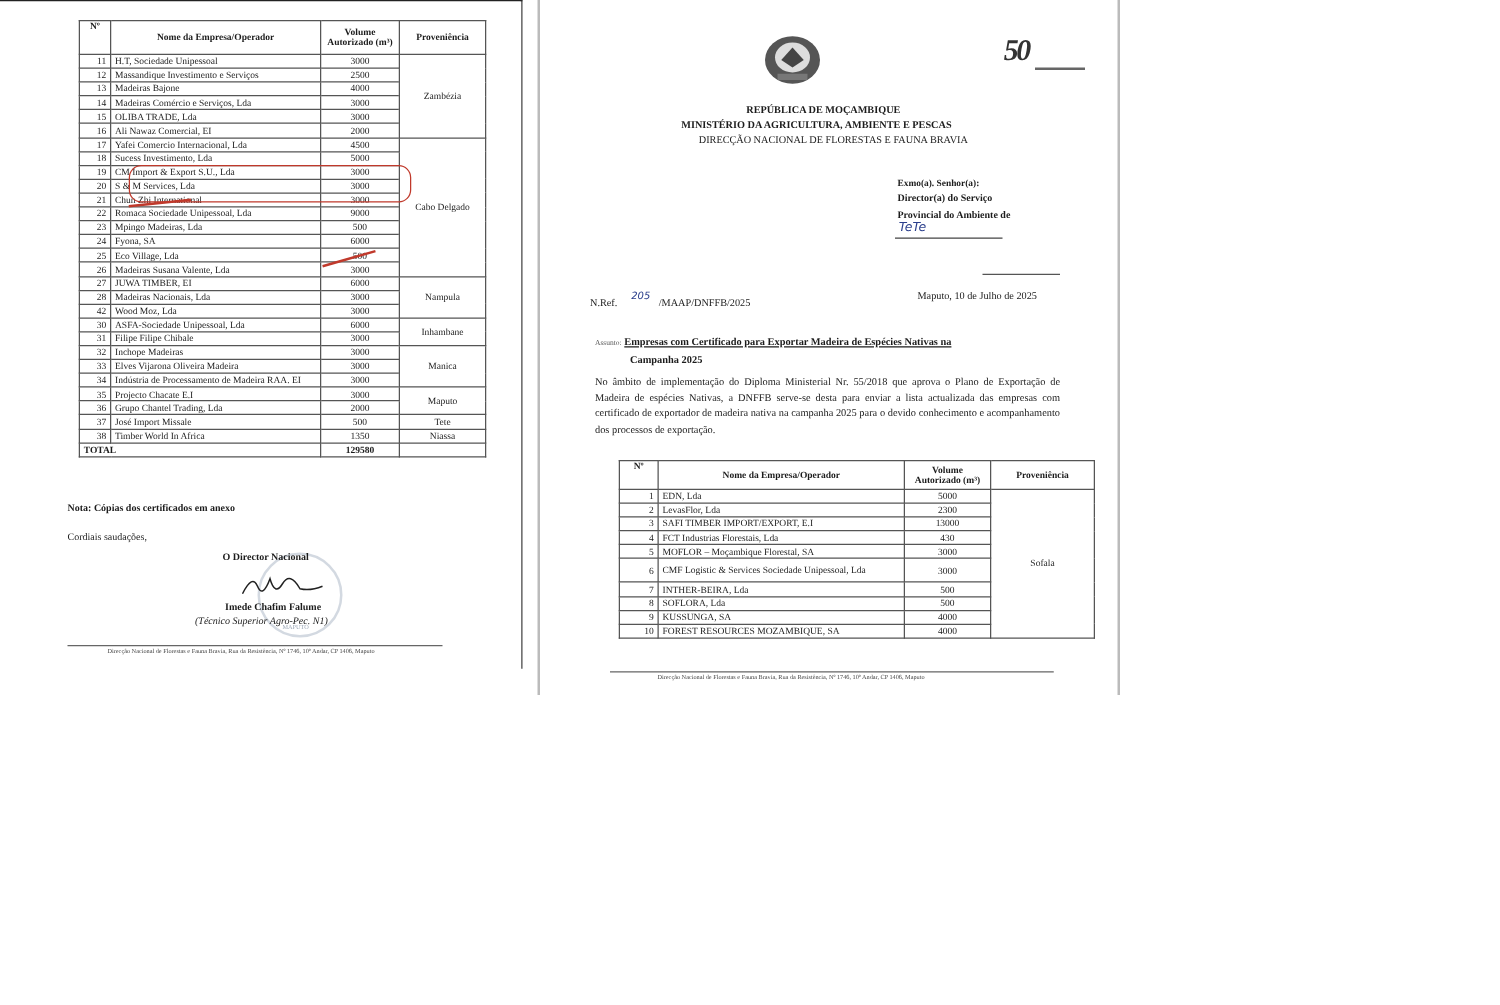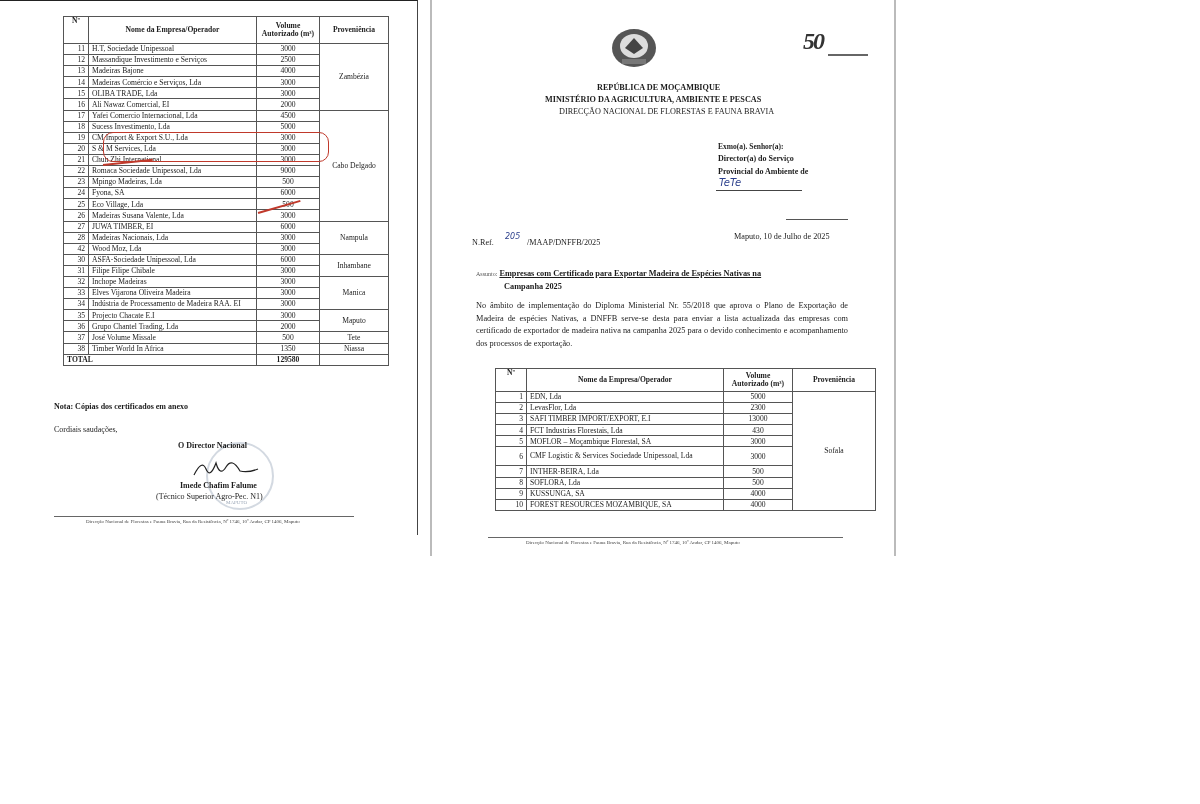--- a/index.html
+++ b/index.html
@@ -177,21 +177,21 @@
         <td class="vol">3000</td>
         <td class="prov" rowspan="2">Maputo</td>
       </tr>
     <tr>
         <td class="n">36</td>
         <td>Grupo Chantel Trading, Lda</td>
         <td class="vol">2000</td>
       </tr>
     <tr>
         <td class="n">37</td>
-        <td>José Volume Missale</td>
+        <td>José Import Missale</td>
         <td class="vol">500</td>
         <td class="prov">Tete</td>
       </tr>
     <tr>
         <td class="n">38</td>
         <td>Timber World In Africa</td>
         <td class="vol">1350</td>
         <td class="prov">Niassa</td>
       </tr>
     <tr class="total-row">
@@ -208,21 +208,21 @@
 
 <div class="txt b" style="left:54px;top:402px;font-size:8px;">Nota: Cópias dos certificados em anexo</div>
 <div class="txt" style="left:54px;top:425px;font-size:8px;">Cordiais saudações,</div>
 <div class="stamp" style="left:206px;top:442px;"></div>
 <div class="txt" style="left:226px;top:500px;font-size:5px;color:#9aa6b6;">MAPUTO</div>
 <div class="txt b" style="left:178px;top:441px;font-size:8px;">O Director Nacional</div>
 <svg style="position:absolute;left:192px;top:455px" width="70" height="26">
   <path d="M2 20 Q10 4 14 14 T24 8 Q28 22 34 12 T48 16 Q56 18 66 14" stroke="#222" stroke-width="1.2" fill="none"></path>
 </svg>
 <div class="txt b" style="left:180px;top:481px;font-size:8px;">Imede Chafim Falume</div>
-<div class="txt" style="left:156px;top:492px;font-size:8px;">(Técnico Superior Agro-Pec. N1)</div>
+<div class="txt" style="left:156px;top:492px;font-size:8px;font-style:italic;">(Técnico Superior Agro-Pec. N1)</div>
 <div class="footer-line" style="left:54px;top:516px;width:300px;"></div>
 <div class="txt small" style="left:86px;top:519px;">Direcção Nacional de Florestas e Fauna Bravia, Rua da Resistência, Nº 1746, 10º Andar, CP 1406, Maputo</div>
 
 <div id="right-page" class="page"></div>
 
 <svg class="coat" style="left:608px;top:26px" width="52" height="44" viewBox="0 0 52 44">
   <ellipse cx="26" cy="22" rx="22" ry="19" fill="#555"></ellipse>
   <ellipse cx="26" cy="20" rx="14" ry="12" fill="#ddd"></ellipse>
   <path d="M17 22 L26 12 L35 22 L26 28 Z" fill="#444"></path>
   <rect x="14" y="33" width="24" height="5" fill="#777"></rect>

